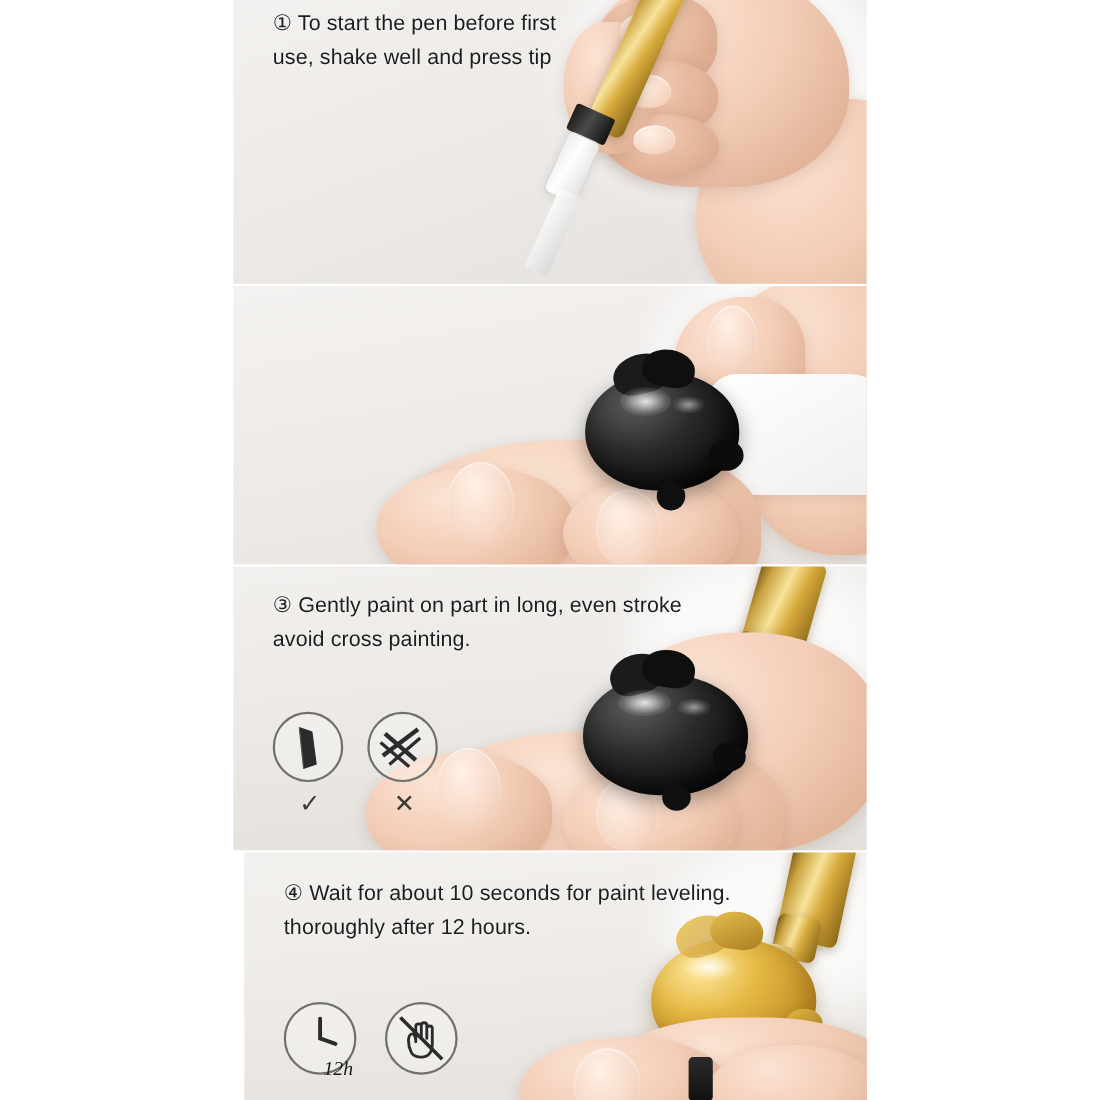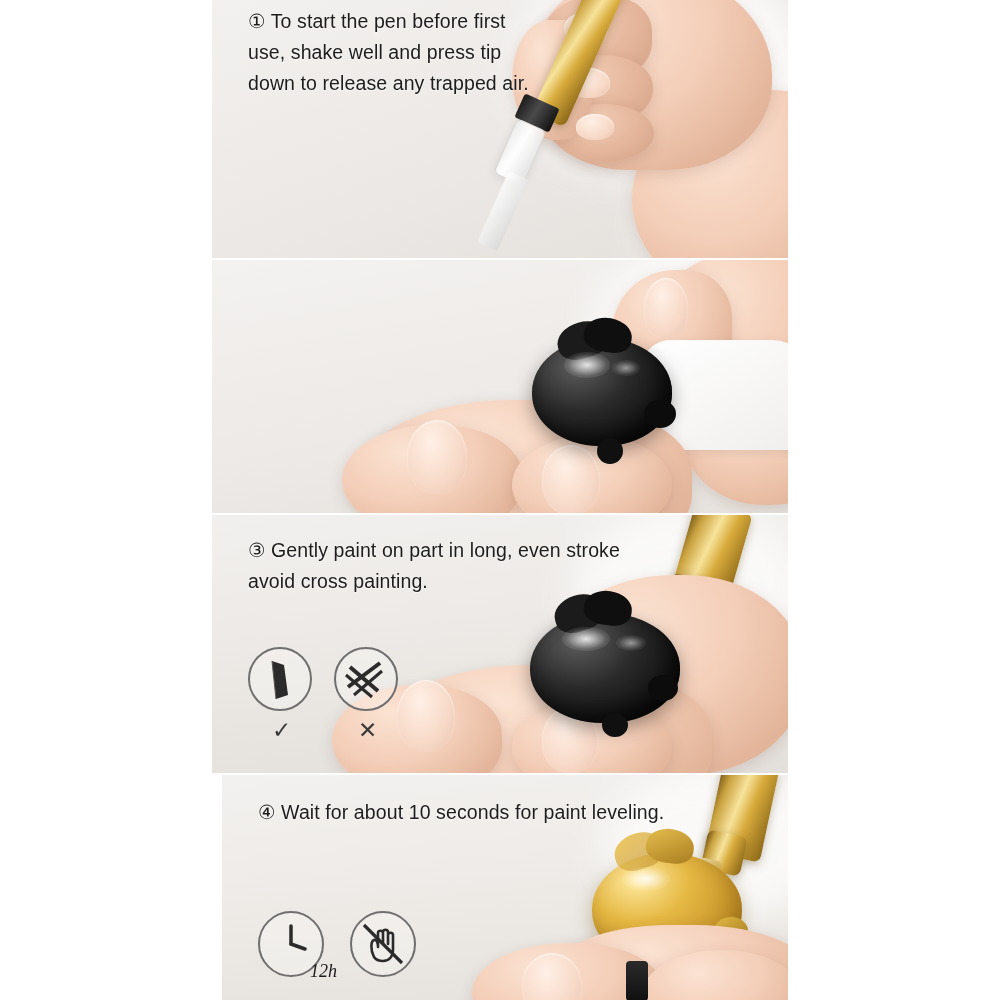--- a/index.html
+++ b/index.html
@@ -176,21 +176,20 @@
 
         <div class="pen-gold" style="left:318px; top:-60px; width:36px; height:180px; transform: rotate(24deg); transform-origin: 50% 100%;"></div>
         <div class="pen-band" style="left:306px; top:100px; width:38px; height:26px; transform: rotate(24deg);"></div>
         <div class="pen-clear" style="left:292px; top:122px; width:30px; height:58px; transform: rotate(24deg);"></div>
         <div class="pen-tip" style="left:280px; top:172px; width:22px; height:78px; transform: rotate(24deg); opacity:.85;"></div>
       </div>
 
       <div class="caption" style="top:6px;">
         <div class="line">① To start the pen before first</div>
         <div class="line">use, shake well and press tip</div>
-        <div class="line">down to release any trapped air.</div>
       </div>
     </div>
 
     <div class="panel panel-2">
       <div class="scene">
         <div class="blob" style="left:380px; top:-20px; width:260px; height:190px; background:#ffffff; opacity:.8;"></div>
 
         <div class="skin" style="left:440px; top:-10px; width:190px; height:170px; border-radius:55% 50% 45% 55%;"></div>
         <div class="skin" style="left:400px; top:10px; width:120px; height:120px; border-radius:60% 45% 50% 55%;"></div>
         <div class="nail" style="left:432px; top:18px; width:44px; height:60px; border-radius:50% 50% 42% 42%;"></div>
@@ -285,30 +284,31 @@
         <div class="skin" style="left:330px; top:150px; width:260px; height:110px; border-radius:45% 45% 40% 40%;"></div>
         <div class="skin" style="left:250px; top:168px; width:190px; height:100px; border-radius:50% 45% 45% 50%;"></div>
         <div class="nail" style="left:300px; top:178px; width:60px; height:66px;"></div>
         <div class="skin" style="left:420px; top:175px; width:160px; height:90px; border-radius:50%;"></div>
 
         <div style="position:absolute;left:404px;top:186px;width:22px;height:40px;background:linear-gradient(180deg,#2a2a2a,#101010);border-radius:4px;"></div>
       </div>
 
       <div class="caption" style="top:22px;">
         <div class="line">④ Wait for about 10 seconds for paint leveling.</div>
+        <div class="line">thoroughly after 12 hours.</div>
       </div>
 
       <div class="icon-row" style="left:36px; top:136px; width:220px; height:90px;">
         <div class="icon-circle" style="left:0; top:0; width:66px; height:66px;">
           <svg width="62" height="62" viewBox="0 0 62 62">
             <line x1="31" y1="31" x2="31" y2="13" stroke="#2b2b2b" stroke-width="3.5" stroke-linecap="round"></line>
             <line x1="31" y1="31" x2="45" y2="36" stroke="#2b2b2b" stroke-width="3.5" stroke-linecap="round"></line>
           </svg>
         </div>
-        <div class="icon-label" style="left:52px; top:50px;">12h</div>
+        <div class="icon-label" style="left:36px; top:50px;">12h</div>
 
         <div class="icon-circle" style="left:92px; top:0; width:66px; height:66px;">
           <svg width="62" height="62" viewBox="0 0 62 62">
             <path d="M22 44 C18 36 19 28 22 27 C25 26 26 31 26 34 L26 20 C26 17 31 17 31 20 L31 31 L31 19 C31 16 36 16 36 19 L36 31 L36 22 C36 19 41 19 41 22 L41 36 C41 44 37 48 31 48 C27 48 24 47 22 44 Z" fill="none" stroke="#2b2b2b" stroke-width="2.6" stroke-linejoin="round"></path>
             <line x1="12" y1="12" x2="50" y2="50" stroke="#2b2b2b" stroke-width="3.2"></line>
           </svg>
         </div>
       </div>
     </div>
 

